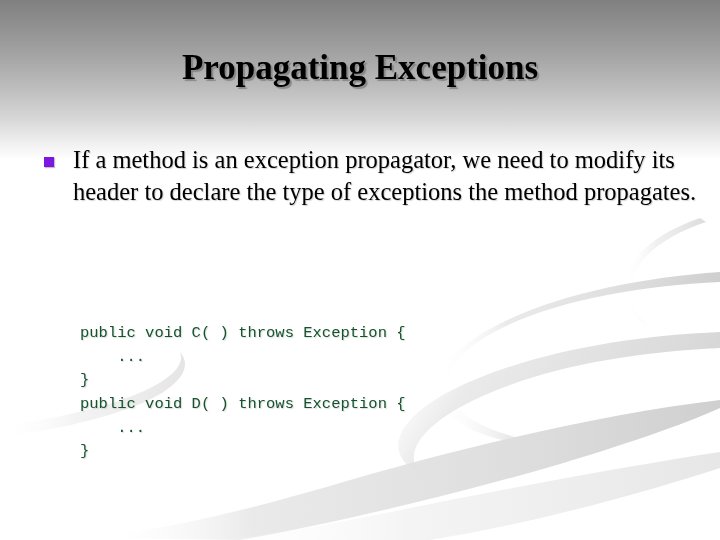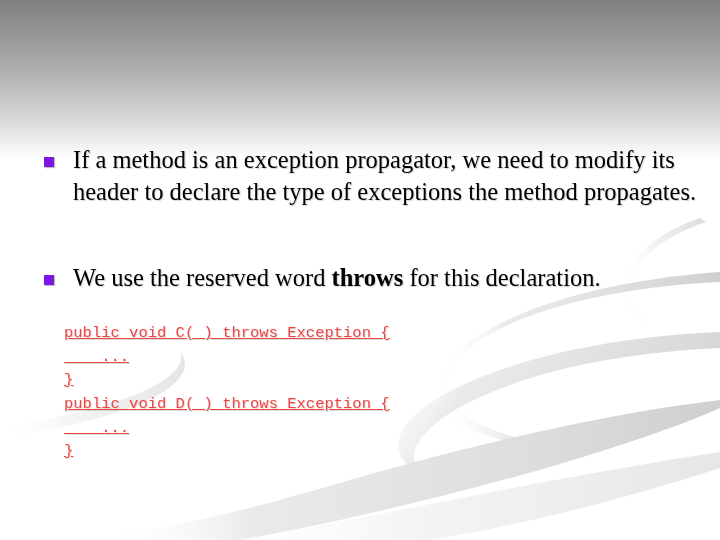--- a/index.html
+++ b/index.html
@@ -90,28 +90,27 @@
     color: #000000;
     text-shadow: 1px 1px 1px rgba(170,170,170,0.55);
   }
   .bullet-text b {
     font-weight: bold;
   }
 
   
   .code-block {
     position: absolute;
-    left: 64px;
+    left: 80px;
     font-family: "Liberation Mono", "DejaVu Sans Mono", monospace;
     font-size: 15.5px;
     line-height: 23.5px;
-    color: #ef4444;
+    color: #14532d;
     white-space: pre;
     text-shadow: 1px 1px 1px rgba(185,185,185,0.5);
-    text-decoration: underline;
   }
   #code-1 { top: 322px; }
   #code-2 { top: 393px; }
   .code-line { display: block; }
 </style>
 </head>
 <body>
 
 <div id="slide">
 
@@ -151,28 +150,25 @@
     <path d="M 720 400 C 600 414 450 450 330 486 C 240 512 160 530 96 538
              L 240 540 C 330 524 450 496 560 464 C 640 440 694 420 720 408 Z" fill="url(#gA)"></path>
 
     <path d="M 720 452 C 600 470 450 500 340 522 C 280 534 230 539 196 540
              L 430 540 C 530 524 640 494 720 468 Z" fill="url(#gC)" opacity="0.7"></path>
 
     <path d="M 0 420 C 48 414 96 404 132 390 C 168 376 186 360 180 346
              C 194 362 178 382 140 398 C 100 414 48 426 0 430 Z" fill="url(#gC)" opacity="0.75" transform="translate(0,6)"></path>
   </svg>
 
+  <div class="title">Propagating Exceptions</div>
 
   <div class="bullet-block" id="bullet-1">
     <span class="bullet-marker" style="background: rgb(123, 23, 224);"></span>
     <span class="bullet-text" id="bullet-1-text"><span>If a method is an exception propagator, we need to modify its header to declare the type of exceptions the method propagates.</span></span>
   </div>
 
-  <div class="bullet-block" id="bullet-2">
-    <span class="bullet-marker" style="background: rgb(123, 23, 224);"></span>
-    <span class="bullet-text" id="bullet-2-text"><span>We use the reserved word </span><b>throws</b><span> for this declaration.</span></span>
-  </div>
 
   <div class="code-block" id="code-1"><span class="code-line">public void C( ) throws Exception {</span><span class="code-line">    ...</span><span class="code-line">}</span></div>
 
   <div class="code-block" id="code-2"><span class="code-line">public void D( ) throws Exception {</span><span class="code-line">    ...</span><span class="code-line">}</span></div>
 
 </div>
 
 </body></html>

